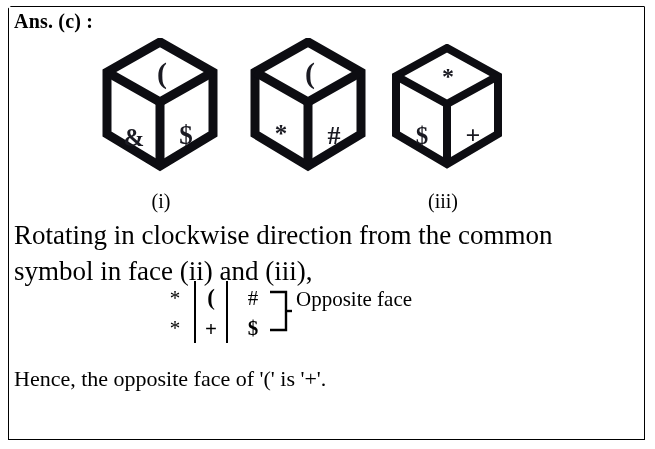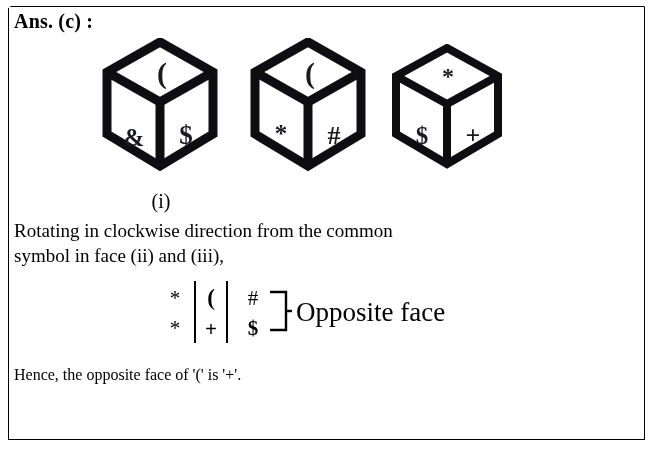--- a/index.html
+++ b/index.html
@@ -75,21 +75,21 @@
   }
   .lab-i   { left: 116px; }
   .lab-ii  { left: 262px; }
   .lab-iii { left: 398px; }
   
   .para {
     position: absolute;
     left: 14px;
     top: 218px;
     width: 610px;
-    font-size: 19px;
+    font-size: 27px;
     line-height: 1.32;
   }
   .para .justified {
     text-align: justify;
     text-align-last: left;
   }
   
   .rot {
     position: absolute;
     left: 150px;
@@ -134,30 +134,30 @@
   .rot .brace {
     position: absolute;
     left: 118px;
     top: 6px;
     width: 24px;
     height: 44px;
   }
   .rot .opp {
     position: absolute;
     left: 146px;
-    top: 14px;
-    font-size: 27px;
+    top: 4px;
+    font-size: 21px;
     white-space: nowrap;
   }
   
   .hence {
     position: absolute;
     left: 14px;
     top: 366px;
-    font-size: 16px;
+    font-size: 22px;
   }
 </style>
 </head>
 <body>
 
 <div class="page">
   <div class="frame"></div>
 
   <div class="ans-line">
     <span>Ans.</span>
@@ -200,20 +200,21 @@
         <line x1="57" y1="60" x2="57" y2="120" stroke="#0d0d12" stroke-width="8"></line>
         <text class="glyph" x="58" y="40" font-size="24" fill="#1a1a22">*</text>
         <text class="glyph" x="32" y="100" font-size="25" fill="#1a1a22">$</text>
         <text class="glyph" x="83" y="100" font-size="26" fill="#1a1a22">+</text>
       </svg>
     </div>
   </div>
 
   <div class="labels">
     <span class="lab-i">(i)</span>
+    <span class="lab-iii">(iii)</span>
   </div>
 
   <div class="para">
     <div class="justified">Rotating in clockwise direction from the common</div>
     <div>symbol in face (ii) and (iii),</div>
   </div>
 
   <div class="rot">
     <div class="col-a">
       <div>*</div>

